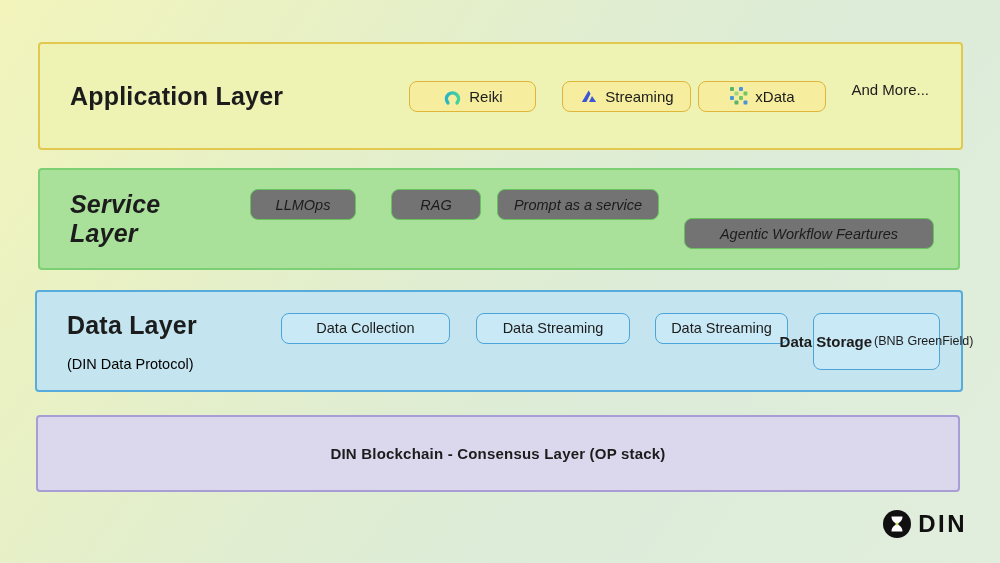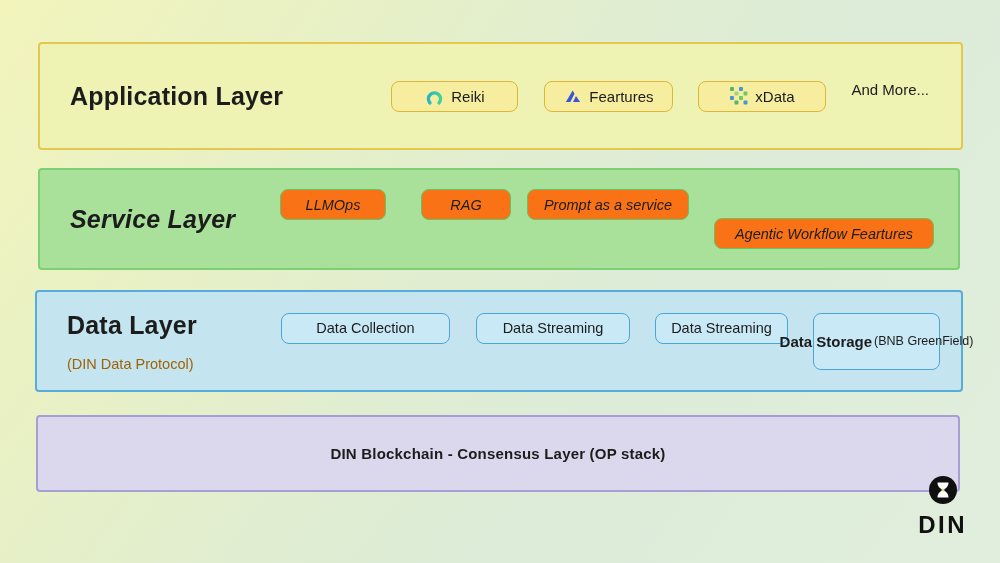--- a/index.html
+++ b/index.html
@@ -22,52 +22,52 @@
     display:flex; align-items:center; justify-content:center;
     border-radius:8px; font-size:15px; white-space:nowrap;
   }
 
   
   .layer-app { left:38px; top:42px; width:925px; height:108px;
     background:#eef2b2; border:2px solid #e2c84f; padding:0 32px 0 30px; }
   .chip-app { background:#f6ee9e; border:1.5px solid #dfb63a; height:31px; gap:7px; }
   .chip-reiki { width:127px; }
   .chip-analytix { width:129px; margin-left:26px; }
-  .chip-xdata { width:128px; margin-left:25px; }
+  .chip-xdata { width:128px; margin-left:7px; }
   .and-more { margin-left:25px; font-size:15px; font-weight:500; }
 
   
   .layer-service { left:38px; top:168px; width:922px; height:102px;
     background:#a9e19b; border:2px solid #7ccf72; padding:0 24px 0 30px;font-style:italic; }
-  .chip-service { background:#f97316; border:1.5px solid #68c25f; height:31px; font-size:14.5px; }
+  .chip-service { background:#737373; border:1.5px solid #68c25f; height:31px; font-size:14.5px; }
   .chip-llmops { width:106px; }
   .chip-rag { width:90px; margin-left:35px; }
   .chip-prompt { width:162px; margin-left:16px; }
-  .chip-agentic { width:220px; margin-left:25px;margin-top:29px; }
+  .chip-agentic { width:250px; margin-left:25px;margin-top:29px; }
 
   
   .layer-data { left:35px; top:290px; width:928px; height:102px;
     background:#c4e4ef; border:2px solid #58acdb; padding:0 21px 0 30px; }
   .data-title-block { display:flex; flex-direction:column; gap:16px; }
-  .layer-subtitle { font-size:14.5px; font-weight:400; color:#a16207; }
+  .layer-subtitle { font-size:14.5px; font-weight:400; color:#000000; }
   .chip-data { background:#c9e9f6; border:1.5px solid #4ba5da; height:31px; font-size:14.5px; }
   .chip-collection { width:169px; }
   .chip-validation { width:154px; margin-left:26px; }
   .chip-streaming { width:133px; margin-left:25px; }
   .chip-storage { width:127px; margin-left:25px; height:57px; flex-direction:row; gap:2px; padding:4px 0; }
   .chip-storage .main { font-size:15px; font-weight:600; }
   .chip-storage .sub { font-size:12.5px; }
 
   
   .layer-consensus { left:36px; top:415px; width:924px; height:77px;
     background:#dbd8ed; border:2px solid #a89dd5; justify-content:center; }
   .consensus-title { font-size:15px; font-weight:700; letter-spacing:0.2px; }
 
   
-  .din-logo { position:absolute; right:33px; bottom:24px; display:flex; align-items:center; gap:6px;flex-direction:column; }
+  .din-logo { position:absolute; right:33px; bottom:24px; display:flex; align-items:center; gap:6px; }
   .din-wordmark { font-size:24px; font-weight:800; letter-spacing:2.5px; color:#101010; }
 
   .icon { display:inline-flex; align-items:center; }
 </style>
 </head>
 <body>
 
 <div class="layer layer-app">
   <div class="layer-title">Application Layer</div>
   <div class="chips">
@@ -85,21 +85,21 @@
       </span>
       <span>Reiki</span>
     </div>
     <div class="chip chip-app chip-analytix">
       <span class="icon">
         <svg width="18" height="18" viewBox="0 0 24 24">
           <path d="M2.5 20 L11.5 4.5 L14 9 L8.5 20 Z" fill="#3b55d9"></path>
           <path d="M12 20 L16 12 L21.5 20 Z" fill="#3b55d9"></path>
         </svg>
       </span>
-      <span>Feartures</span>
+      <span>Streaming</span>
     </div>
     <div class="chip chip-app chip-xdata">
       <span class="icon">
         <svg width="18" height="18" viewBox="0 0 20 20">
           <rect x="0" y="0" width="4.4" height="4.4" rx="1" fill="#59b368"></rect>
           <rect x="10" y="0" width="4.4" height="4.4" rx="1" fill="#4a94d8"></rect>
           <rect x="5" y="5" width="4.4" height="4.4" rx="1" fill="#9ad57f"></rect>
           <rect x="15" y="5" width="4.4" height="4.4" rx="1" fill="#6fc862"></rect>
           <rect x="0" y="10" width="4.4" height="4.4" rx="1" fill="#4a94d8"></rect>
           <rect x="10" y="10" width="4.4" height="4.4" rx="1" fill="#6fc862"></rect>

